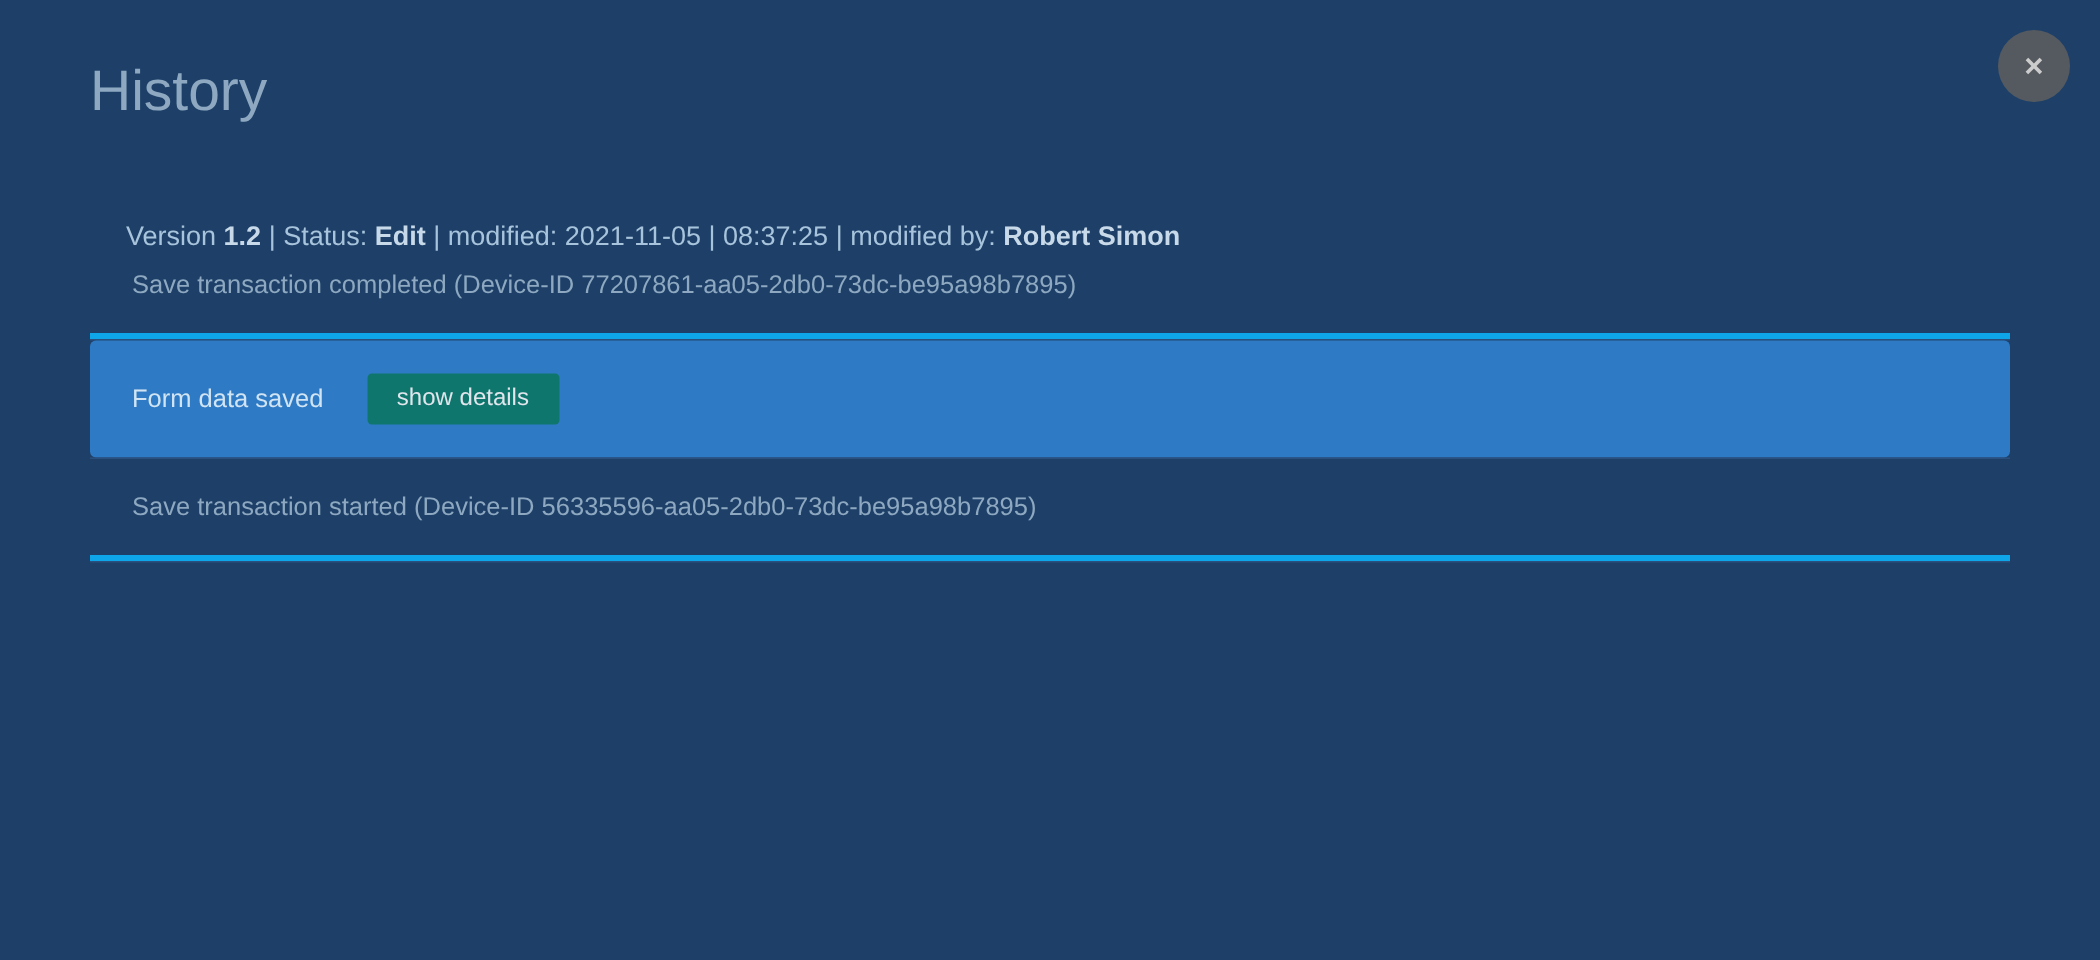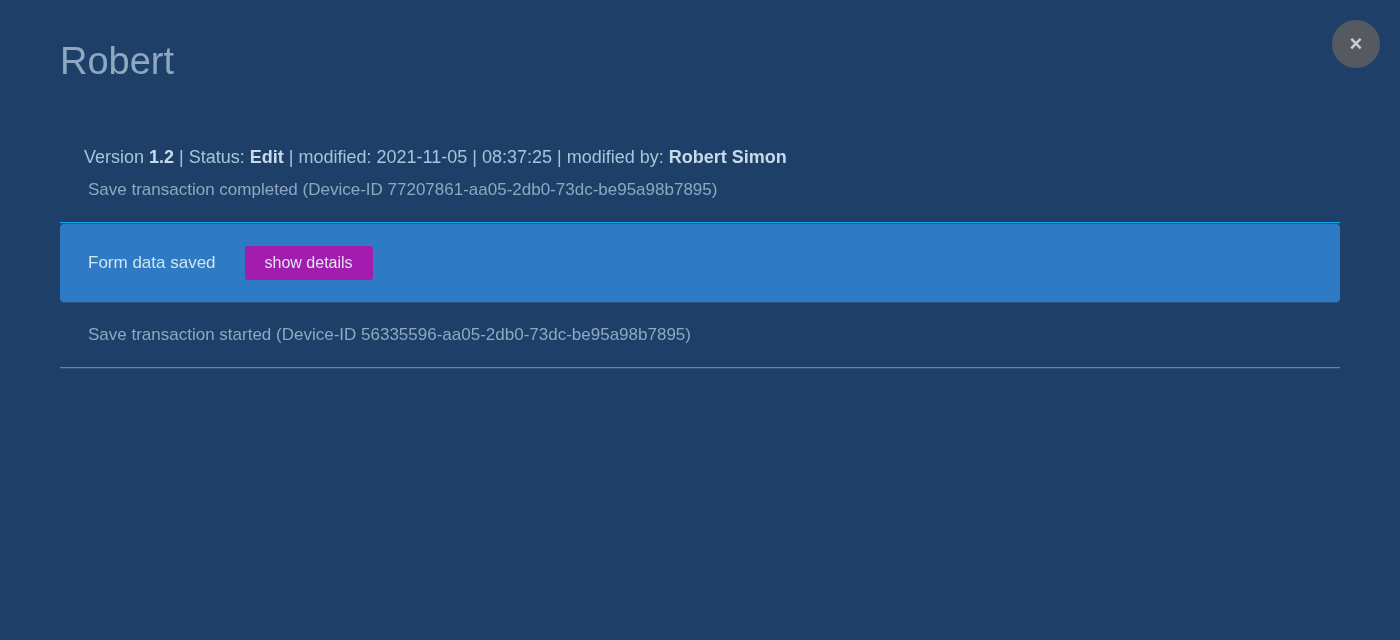--- a/index.html
+++ b/index.html
@@ -50,21 +50,21 @@
     }
 
     .history-list {
       display: flex;
       flex-direction: column;
       gap: 0;
     }
 
     .history-item {
       padding: 22px 24px;
-      border-bottom: 1px solid #0ea5e9;
+      border-bottom: 4px solid #0ea5e9;
     }
 
     .history-item.active {
       background-color: #2e7ac4;
       border-radius: 4px;
       border-bottom: none;
     }
 
     .history-item-header {
       font-size: 18px;
@@ -115,42 +115,42 @@
       gap: 16px;
       padding-left: 4px;
     }
 
     .history-item.active .history-item-body {
       color: #d0e4f4;
       gap: 29px;
     }
 
     .show-details-btn {
-      background-color: #a21caf;
+      background-color: #0f766e;
       color: #e0e6ec;
       border: none;
       padding: 8px 20px;
       font-size: 16px;
       border-radius: 3px;
       cursor: pointer;
     }
 
     .separator {
       height: 1px;
       background-color: #2a5080;
       margin: 0 0;
     }
   </style>
 </head>
 <body>
 
 <div class="dialog">
   <button class="close-button">×</button>
 
-  <h1 class="title">Robert</h1>
+  <h1 class="title">History</h1>
 
   <div class="history-list">
 
     <div class="history-item">
       <div class="history-item-header">
         <span>Version </span><span class="version-bold">1.2</span>
         <span> | </span>
         <span>Status: </span><span class="status-bold">Edit</span>
         <span> | modified: </span><span>2021-11-05</span>
         <span> | </span><span>08:37:25</span>

